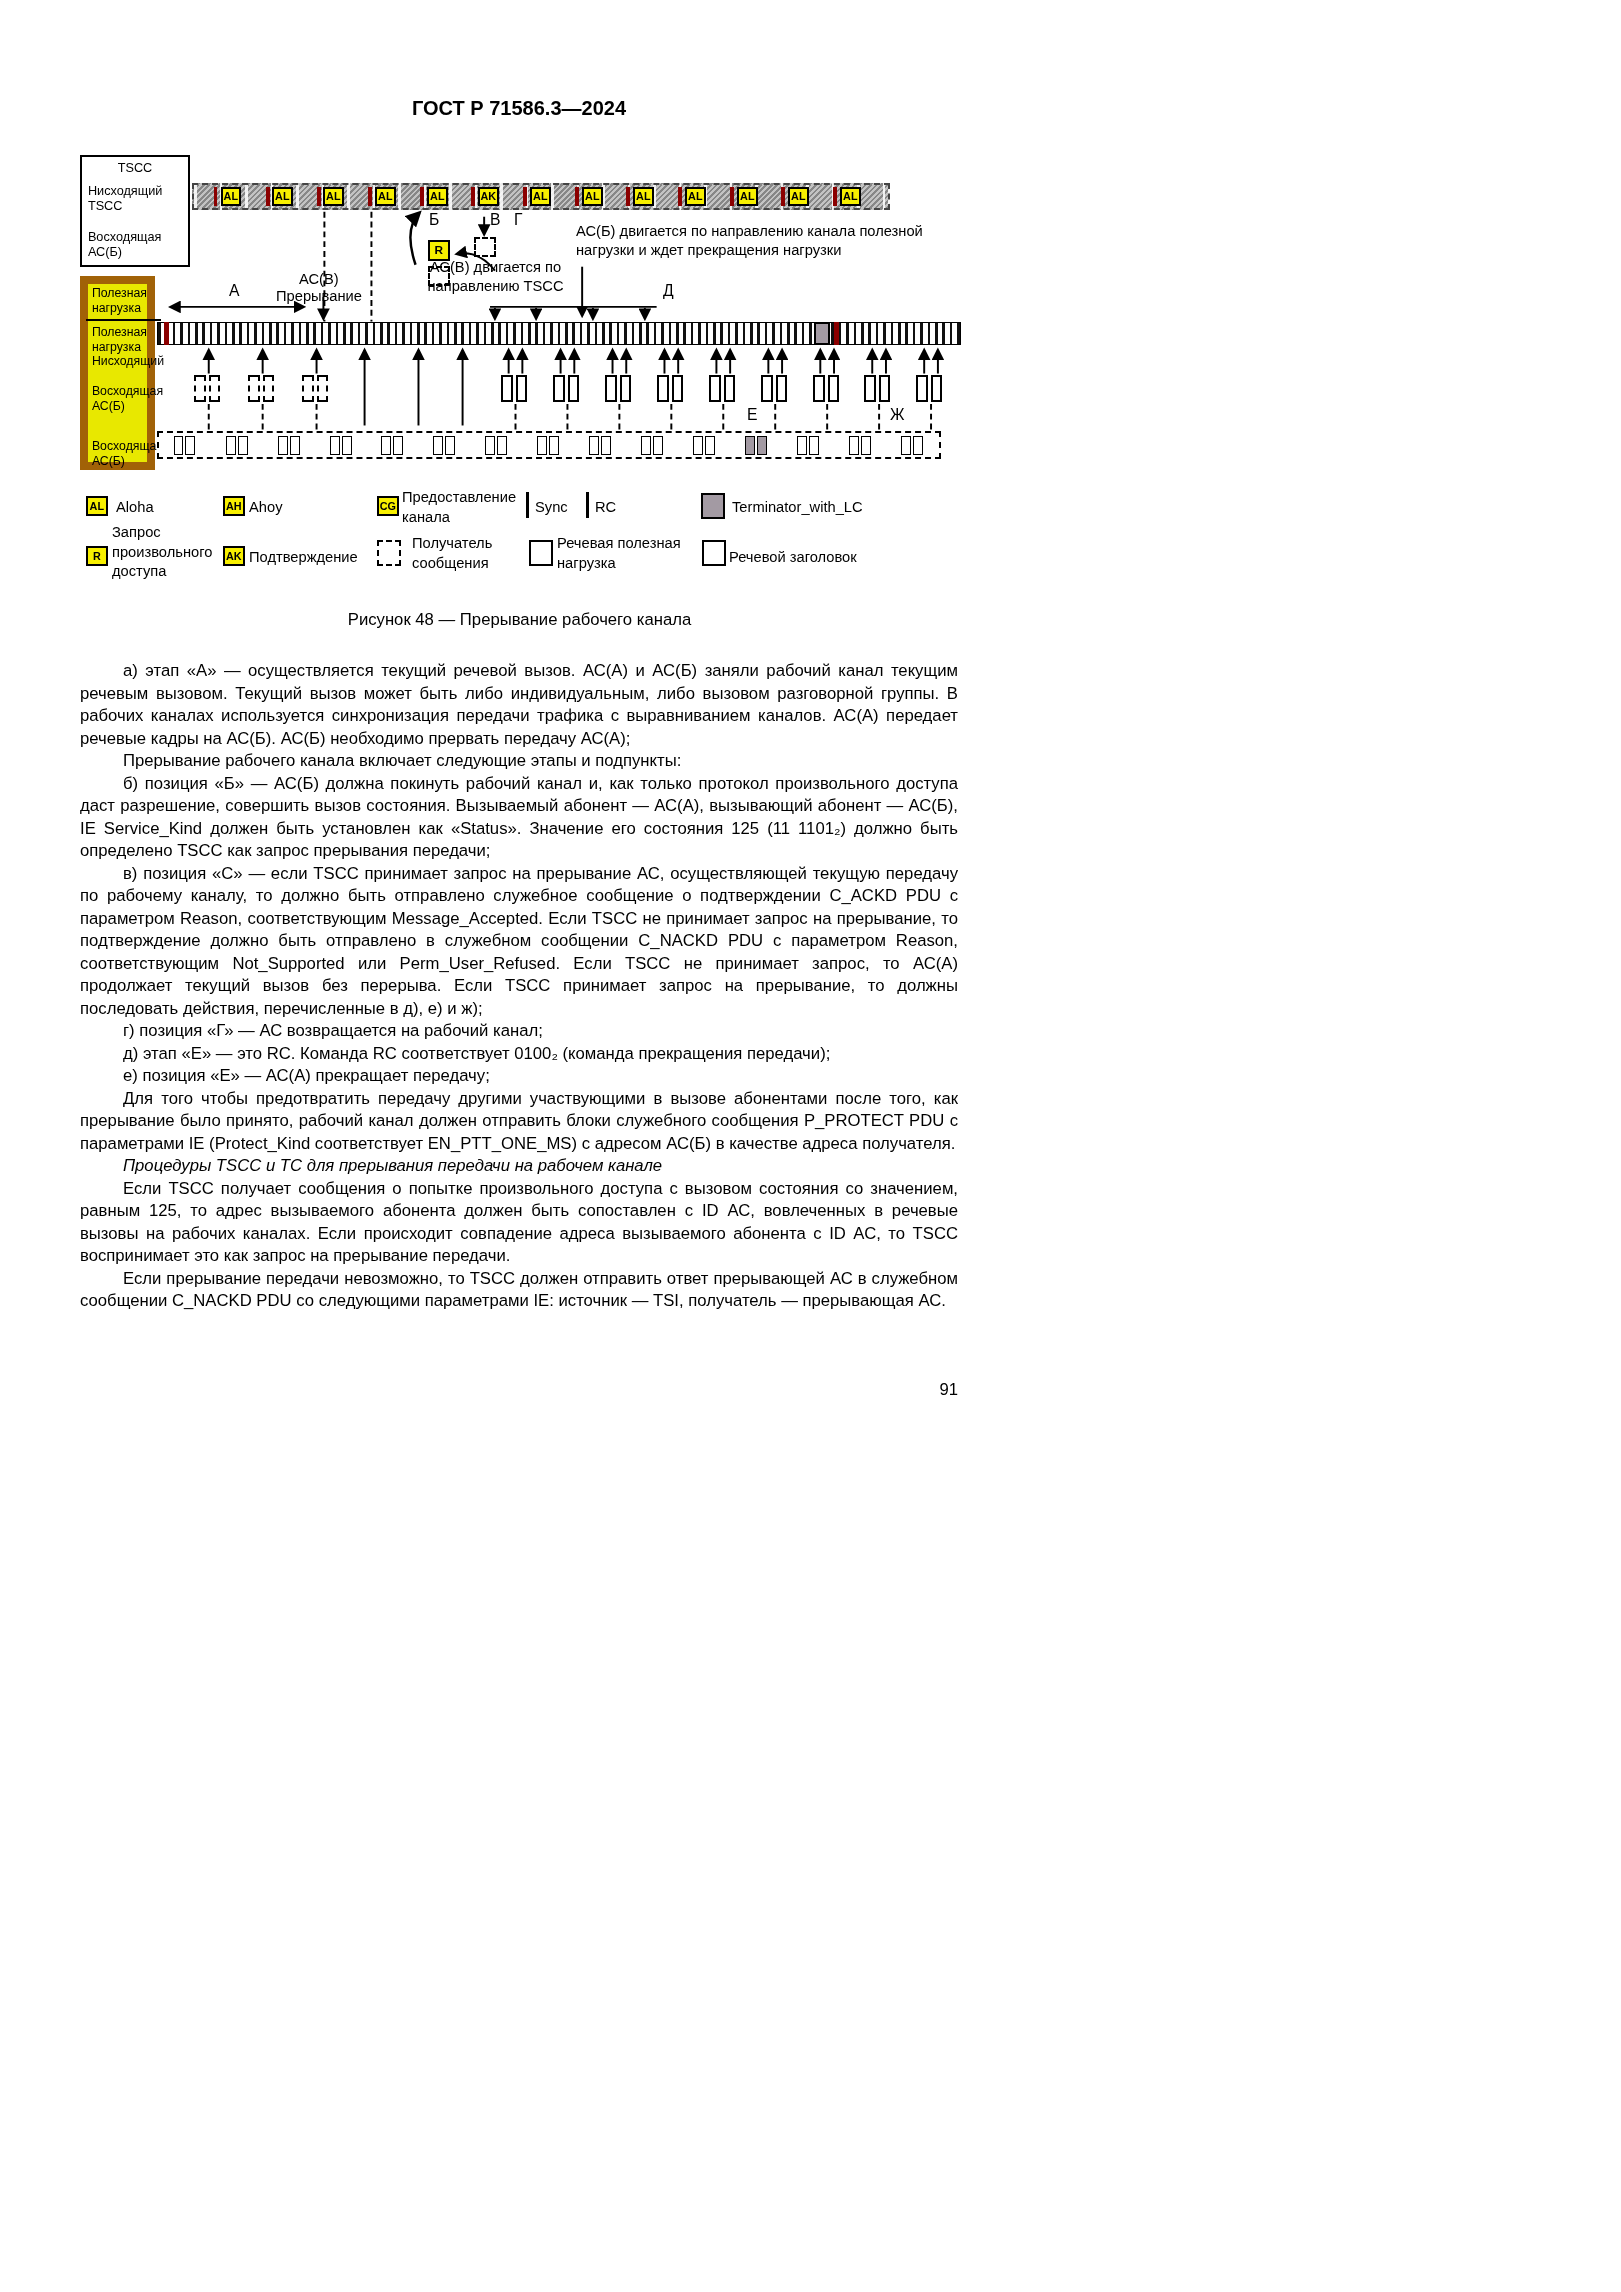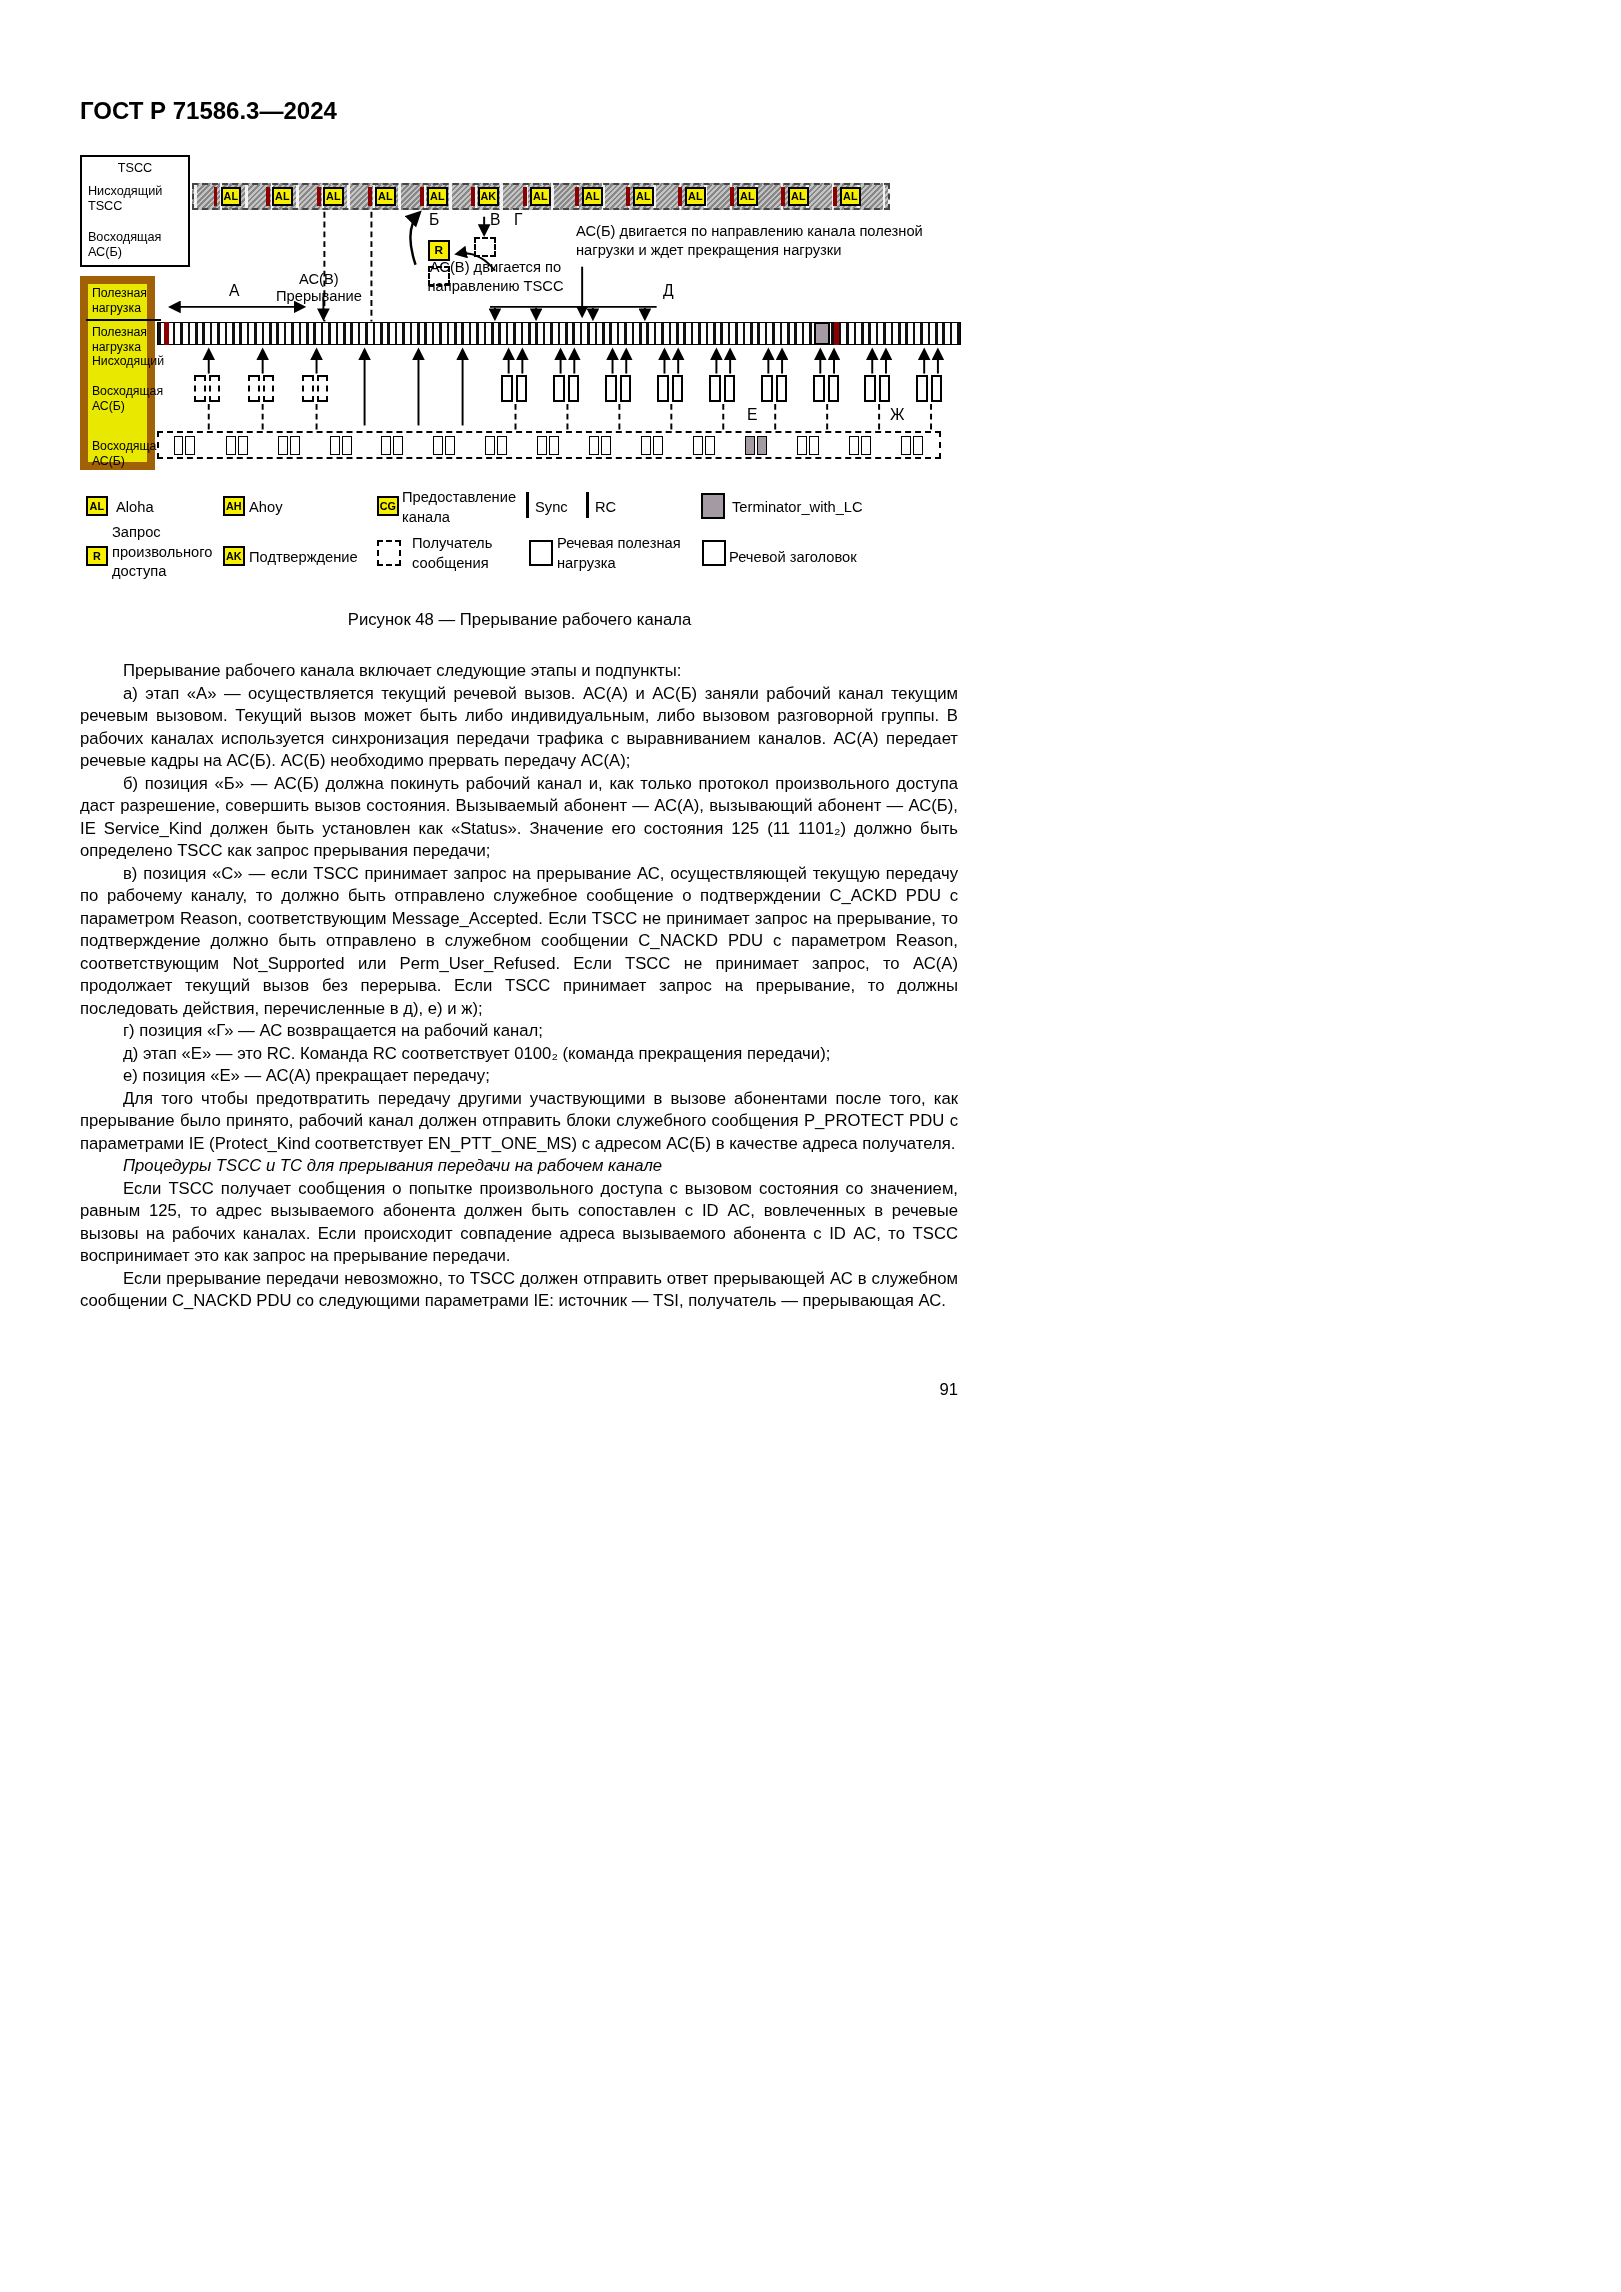--- a/index.html
+++ b/index.html
@@ -1,21 +1,21 @@
 <!DOCTYPE html>
 <html><head>
 <meta charset="utf-8">
 <style>
   * { box-sizing: border-box; margin: 0; padding: 0; }
   html,body { background:#888; }
   .page {
     position: relative; width: 1621px; height: 2293px; background: #fff;
     margin: 0 auto; font-family: "Liberation Sans", sans-serif; color:#000; overflow:hidden;
   }
-  .doc-header { position:absolute; top:97px; left:80px; width:878px; text-align:left; font-weight:bold; font-size:24px; }
+  .doc-header { position:absolute; top:97px; left:80px; width:878px; text-align:center; font-weight:bold; font-size:20px; }
 
   
   .diagram { position:absolute; left:0; top:0; width:1621px; height:652px; }
   #overlay { position:absolute; left:0; top:0; width:1621px; height:652px; pointer-events:none; }
 
   .tscc-box { position:absolute; left:80px; top:155px; width:110px; height:112px; border:2px solid #000; background:#fff; font-size:12.7px; }
   .tscc-title { position:absolute; top:3.9px; left:0; width:100%; text-align:center; }
   .tscc-down  { position:absolute; top:27.4px; left:5.9px; width:98px; line-height:14.7px; }
   .tscc-up    { position:absolute; top:73px; left:5.9px; width:98px; line-height:14.7px; }
 
@@ -364,22 +364,22 @@
       <div class="llabel" style="left:557px; top:534px; width:147px;">Речевая полезная нагрузка</div>
 
       <div class="lbox" style="left:702px; top:540px;"></div>
       <div class="llabel" style="left:729px; top:548px;">Речевой заголовок</div>
     </div>
 
     <div class="caption">Рисунок 48 — Прерывание рабочего канала</div>
   </div>
 
   <div class="body-text">
+    <p>а) этап «А» — осуществляется текущий речевой вызов. АС(А) и АС(Б) заняли рабочий канал текущим речевым вызовом. Текущий вызов может быть либо индивидуальным, либо вызовом разговорной группы. В рабочих каналах используется синхронизация передачи трафика с выравниванием каналов. АС(А) передает речевые кадры на АС(Б). АС(Б) необходимо прервать передачу АС(А);</p>
     <p>Прерывание рабочего канала включает следующие этапы и подпункты:</p>
-    <p>а) этап «А» — осуществляется текущий речевой вызов. АС(А) и АС(Б) заняли рабочий канал текущим речевым вызовом. Текущий вызов может быть либо индивидуальным, либо вызовом разговорной группы. В рабочих каналах используется синхронизация передачи трафика с выравниванием каналов. АС(А) передает речевые кадры на АС(Б). АС(Б) необходимо прервать передачу АС(А);</p>
     <p>б) позиция «Б» — АС(Б) должна покинуть рабочий канал и, как только протокол произвольного доступа даст разрешение, совершить вызов состояния. Вызываемый абонент — АС(А), вызывающий абонент — АС(Б), IE Service_Kind должен быть установлен как «Status». Значение его состояния 125 (11 1101₂) должно быть определено TSCC как запрос прерывания передачи;</p>
     <p>в) позиция «С» — если TSCC принимает запрос на прерывание АС, осуществляющей текущую передачу по рабочему каналу, то должно быть отправлено служебное сообщение о подтверждении C_ACKD PDU с параметром Reason, соответствующим Message_Accepted. Если TSCC не принимает запрос на прерывание, то подтверждение должно быть отправлено в служебном сообщении C_NACKD PDU с параметром Reason, соответствующим Not_Supported или Perm_User_Refused. Если TSCC не принимает запрос, то АС(А) продолжает текущий вызов без перерыва. Если TSCC принимает запрос на прерывание, то должны последовать действия, перечисленные в д), е) и ж);</p>
     <p>г) позиция «Г» — АС возвращается на рабочий канал;</p>
     <p>д) этап «Е» — это RC. Команда RC соответствует 0100₂ (команда прекращения передачи);</p>
     <p>е) позиция «Е» — АС(А) прекращает передачу;</p>
     <p>Для того чтобы предотвратить передачу другими участвующими в вызове абонентами после того, как прерывание было принято, рабочий канал должен отправить блоки служебного сообщения P_PROTECT PDU с параметрами IE (Protect_Kind соответствует EN_PTT_ONE_MS) с адресом АС(Б) в качестве адреса получателя.</p>
     <p class="italic">Процедуры TSCC и ТС для прерывания передачи на рабочем канале</p>
     <p>Если TSCC получает сообщения о попытке произвольного доступа с вызовом состояния со значением, равным 125, то адрес вызываемого абонента должен быть сопоставлен с ID АС, вовлеченных в речевые вызовы на рабочих каналах. Если происходит совпадение адреса вызываемого абонента с ID АС, то TSCC воспринимает это как запрос на прерывание передачи.</p>
     <p>Если прерывание передачи невозможно, то TSCC должен отправить ответ прерывающей АС в служебном сообщении C_NACKD PDU со следующими параметрами IE: источник — TSI, получатель — прерывающая АС.</p>
   </div>

